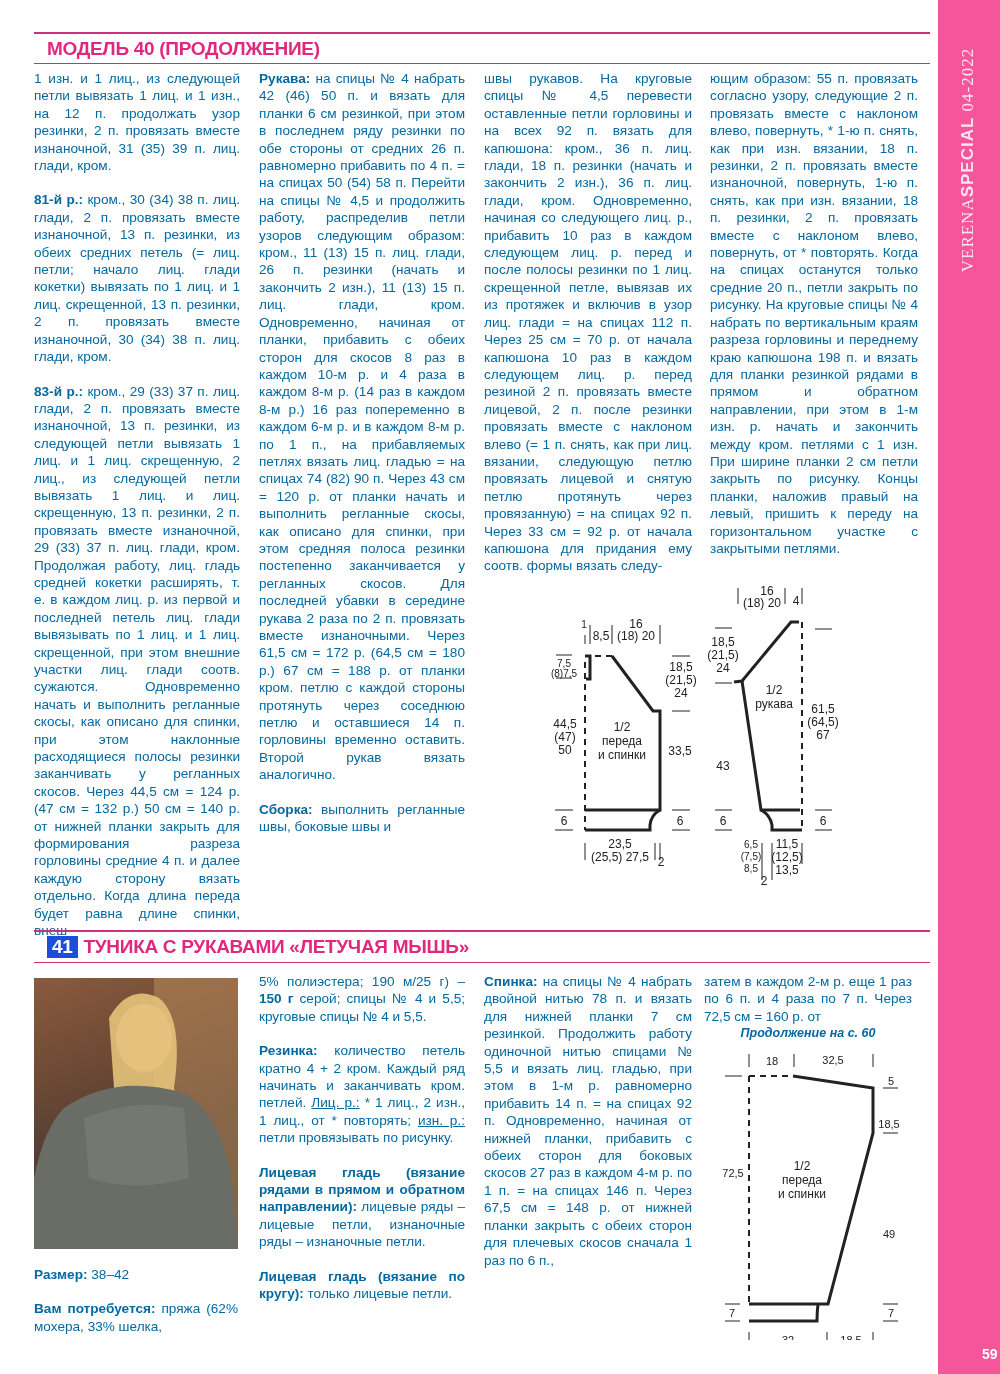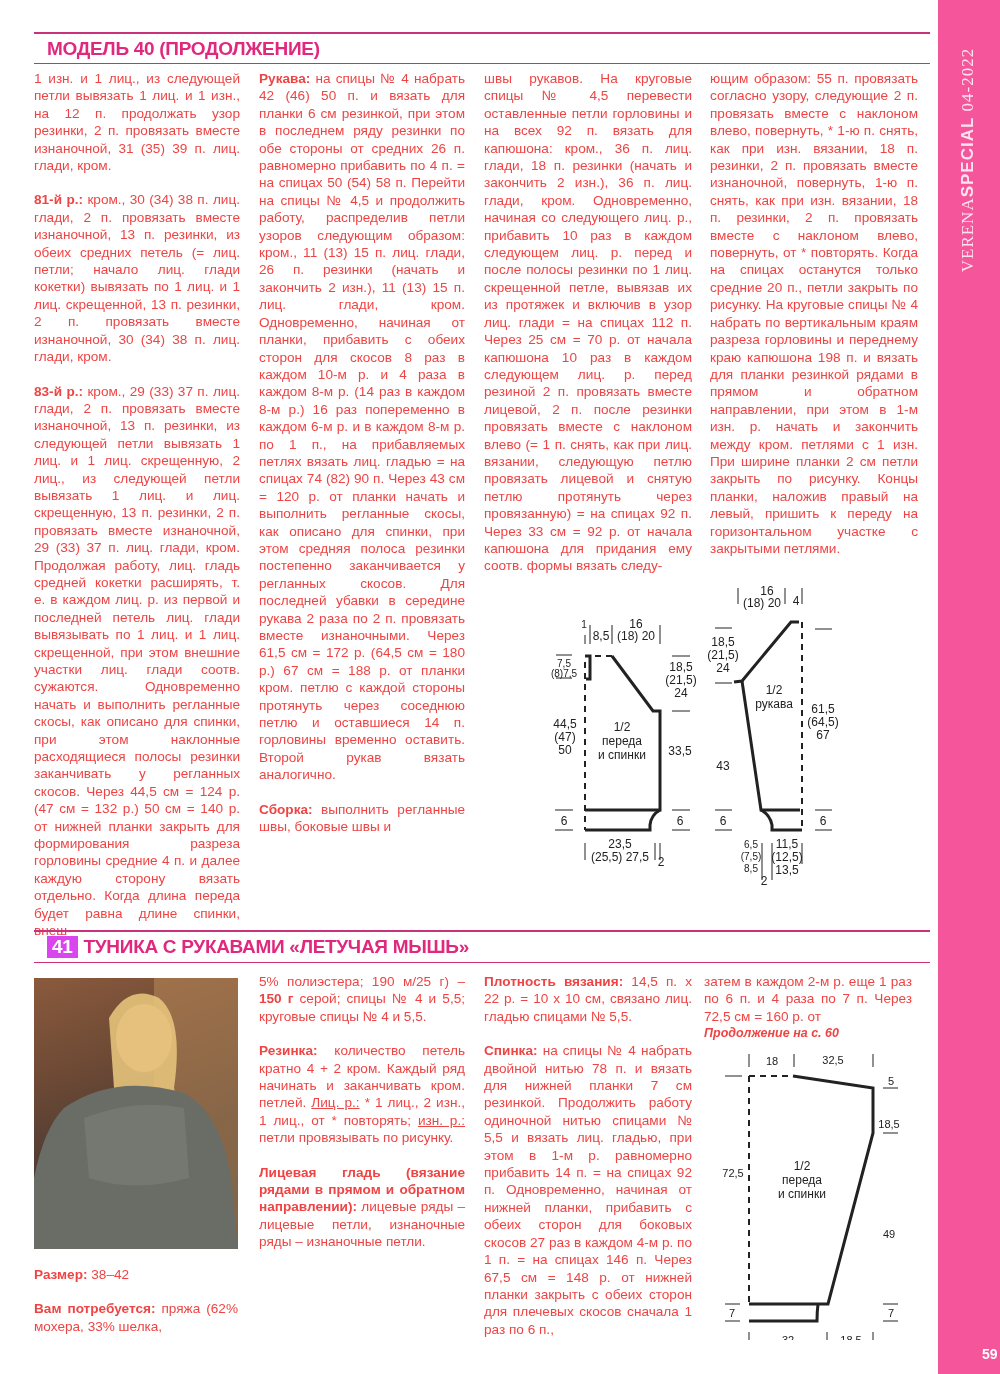--- a/index.html
+++ b/index.html
@@ -4,26 +4,26 @@
 <style>
   html,body{margin:0;padding:0;}
   body{width:1000px;height:1374px;position:relative;background:#fff;font-family:"Liberation Sans",sans-serif;color:#222;overflow:hidden;}
   .sidebar{position:absolute;left:938px;top:0;width:62px;height:1374px;background:#f5559a;}
   .sidebar-brand{position:absolute;left:948px;top:40px;width:40px;height:240px;}
   .sidebar-brand span{position:absolute;left:50%;top:50%;transform:translate(-50%,-50%) rotate(-90deg);white-space:nowrap;color:#fde3ef;font-family:"Liberation Serif",serif;font-size:17px;letter-spacing:1px;}
   .sidebar-brand b{font-family:"Liberation Sans",sans-serif;font-weight:bold;}
   .page-number{position:absolute;left:938px;top:1346px;width:62px;color:#fff;font-weight:bold;font-size:14px;padding-left:44px;}
   .rule{position:absolute;left:34px;width:896px;height:2px;background:#c9317a;}
   .section-title{position:absolute;left:36px;color:#e0287e;font-weight:bold;font-size:19px;letter-spacing:-0.3px;margin-left:11px;}
-  .num-badge{display:inline-block;background:#d946ef;color:#fff;padding:0 5px;margin-right:6px;}
-  .col{position:absolute;font-size:13.6px;line-height:17.4px;text-align:justify;color:#ef4444;}
+  .num-badge{display:inline-block;background:#1d4ed8;color:#fff;padding:0 5px;margin-right:6px;}
+  .col{position:absolute;font-size:13.6px;line-height:17.4px;text-align:justify;color:#0369a1;}
   .col p{margin:0 0 17px 0;}
   .col b{font-weight:bold;}
   .u{text-decoration:underline;}
-  .cont{font-style:italic;font-weight:bold;font-size:12.5px;text-align:left;}
+  .cont{font-style:italic;font-weight:bold;font-size:12.5px;text-align:center;}
   .photo{position:absolute;left:34px;top:978px;width:204px;height:271px;background:linear-gradient(160deg,#8a5a3d 0%,#6e4a35 30%,#4b3a34 60%,#3a3b3a 100%);overflow:hidden;}
   svg text{font-family:"Liberation Sans",sans-serif;}
 </style>
 </head>
 <body>
 
 <div class="sidebar"></div>
 <div class="sidebar-brand">
   <span><span style="position:static;transform:none">VERENA</span><b style="position:static">SPECIAL</b> <span style="position:static;transform:none">04-2022</span></span>
 </div>
@@ -163,24 +163,24 @@
 
 <div class="col" style="left:34px;top:1266px;width:204px">
   <p><b>Размер:</b><span> 38–42</span></p>
   <p><b>Вам потребуется:</b><span> пряжа (62% мохера, 33% шелка,</span></p>
 </div>
 
 <div class="col" style="left:259px;top:973px;width:206px">
   <p><span>5% полиэстера; 190 м/25 г) – </span><b>150 г</b><span> серой; спицы № 4 и 5,5; круговые спицы № 4 и 5,5.</span></p>
   <p><b>Резинка:</b><span> количество петель кратно 4 + 2 кром. Каждый ряд начинать и заканчивать кром. петлей. </span><span class="u">Лиц. р.:</span><span> * 1 лиц., 2 изн., 1 лиц., от * повторять; </span><span class="u">изн. р.:</span><span> петли провязывать по рисунку.</span></p>
   <p><b>Лицевая гладь (вязание рядами в прямом и обратном направлении):</b><span> лицевые ряды – лицевые петли, изнаночные ряды – изнаночные петли.</span></p>
+  <p><b>Лицевая гладь (вязание по кругу):</b><span> только лицевые петли.</span></p>
 </div>
 
 <div class="col" style="left:484px;top:973px;width:208px">
-  <p><b>Плотность вязания:</b><span> 14,5 п. х 22 р. = 10 х 10 см, связано лиц. гладью спицами № 5,5.</span></p>
   <p><b>Спинка:</b><span> на спицы № 4 набрать двойной нитью 78 п. и вязать для нижней планки 7 см резинкой. Продолжить работу одиночной нитью спицами № 5,5 и вязать лиц. гладью, при этом в 1-м р. равномерно прибавить 14 п. = на спицах 92 п. Одновременно, начиная от нижней планки, прибавить с обеих сторон для боковых скосов 27 раз в каждом 4-м р. по 1 п. = на спицах 146 п. Через 67,5 см = 148 р. от нижней планки закрыть с обеих сторон для плечевых скосов сначала 1 раз по 6 п.,</span></p>
 </div>
 
 <div class="col" style="left:704px;top:973px;width:208px">
   <p style="margin:0"><span>затем в каждом 2-м р. еще 1 раз по 6 п. и 4 раза по 7 п. Через 72,5 см = 160 р. от</span></p>
   <div class="cont">Продолжение на с. 60</div>
 </div>
 
 <svg style="position:absolute;left:700px;top:1050px" width="240" height="290">
   <g stroke="#222" fill="none">

